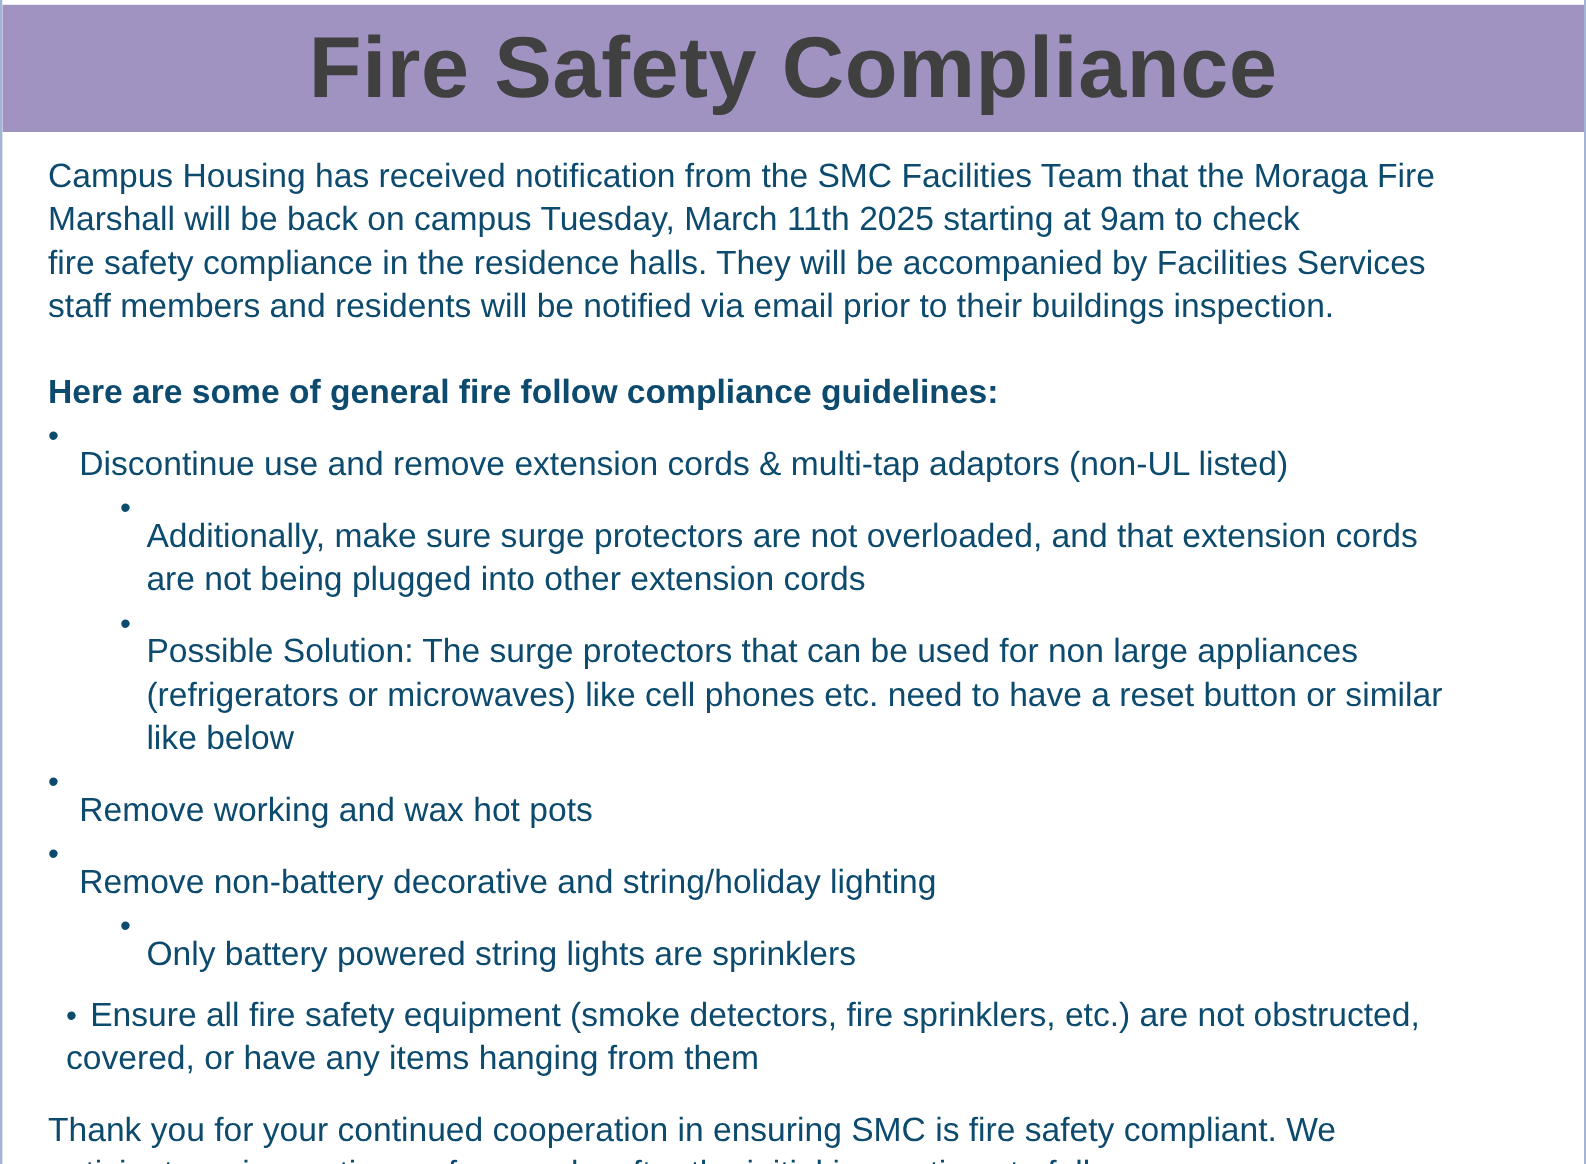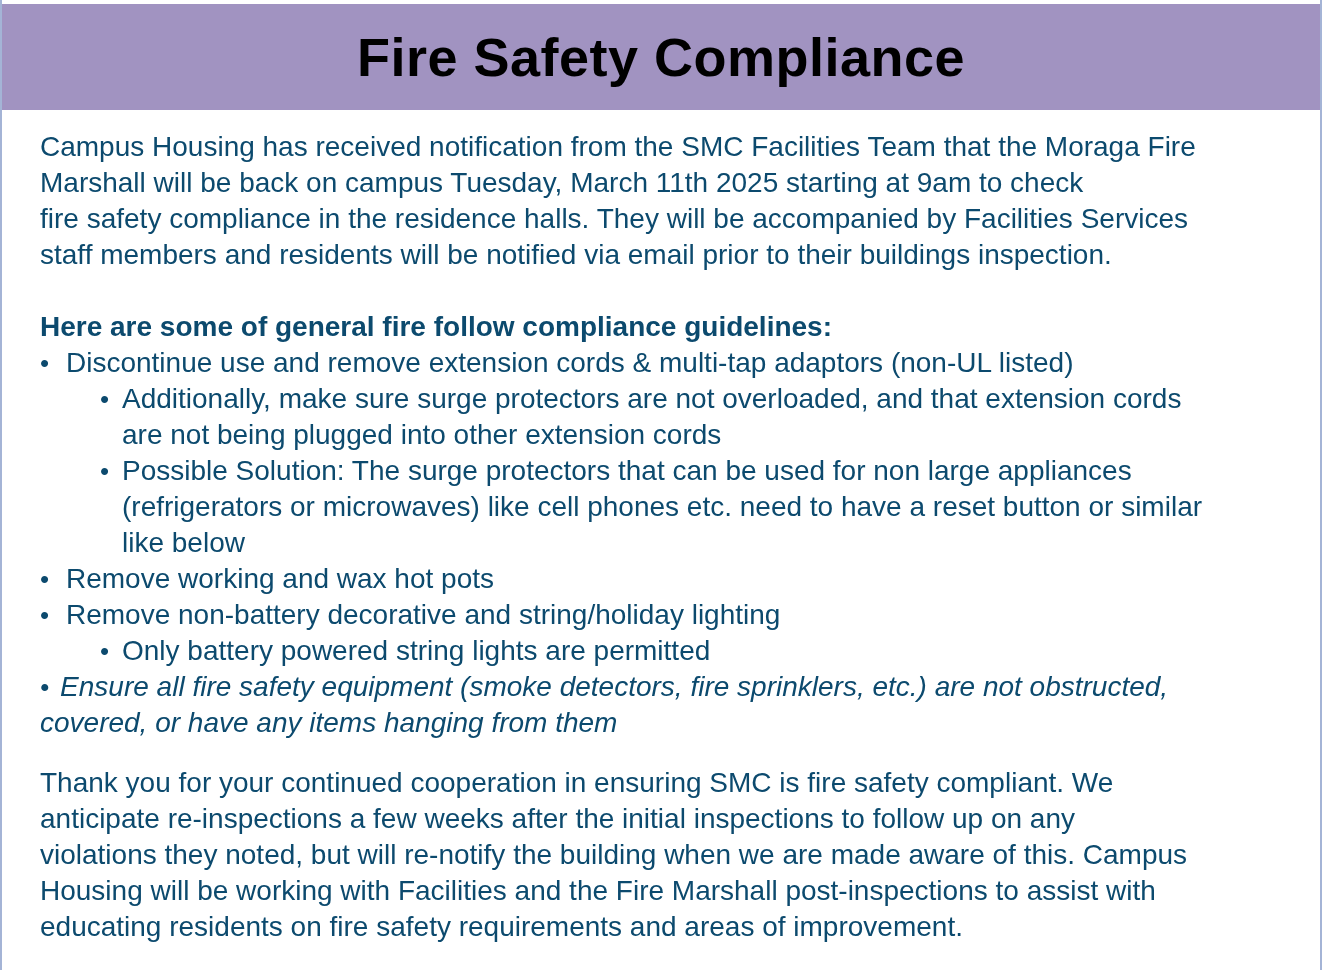--- a/index.html
+++ b/index.html
@@ -24,22 +24,22 @@
   }
   .banner {
     height: 106px;
     background: #a193c1;
     display: flex;
     align-items: center;
     justify-content: center;
   }
   .banner h1 {
     margin: 0;
-    color: #000000;
-    font-size: 54px;
+    color: #404040;
+    font-size: 72px;
     font-weight: bold;
     letter-spacing: 0.5px;
   }
   .content {
     padding: 19px 28px 0 38px;
     color: #0c4a6e;
     font-size: 28px;
     line-height: 36px;
   }
   .para {
@@ -61,25 +61,25 @@
     font-size: 26px;
   }
   .bullet.l2 {
     margin-left: 60px;
   }
   .bullet.l2 .marker {
     width: 22px;
   }
   .bullet .btext {
     white-space: pre-line;
+    margin-top: 24px;
   }
   .bullet-flush {
-    margin: 0;
+    margin: 15px;
     white-space: pre-line;
-    font-style: italic;
   }
   .bullet-flush .marker-inline {
     font-size: 26px;
     margin-right: 11px;
   }
   .closing {
     margin-top: 24px;
   }
 </style>
 </head>
@@ -123,21 +123,21 @@
       <span class="btext">Remove working and wax hot pots</span>
     </div>
 
     <div class="bullet l1">
       <span class="marker">•</span>
       <span class="btext">Remove non-battery decorative and string/holiday lighting</span>
     </div>
 
     <div class="bullet l2">
       <span class="marker">•</span>
-      <span class="btext">Only battery powered string lights are permitted</span>
+      <span class="btext">Only battery powered string lights are sprinklers</span>
     </div>
 
     <p class="bullet-flush"><span class="marker-inline">•</span><span>Ensure all fire safety equipment (smoke detectors, fire sprinklers, etc.) are not obstructed,
 covered, or have any items hanging from them</span></p>
 
     <p class="para closing">Thank you for your continued cooperation in ensuring SMC is fire safety compliant. We
 anticipate re-inspections a few weeks after the initial inspections to follow up on any
 violations they noted, but will re-notify the building when we are made aware of this. Campus
 Housing will be working with Facilities and the Fire Marshall post-inspections to assist with
 educating residents on fire safety requirements and areas of improvement.</p>

